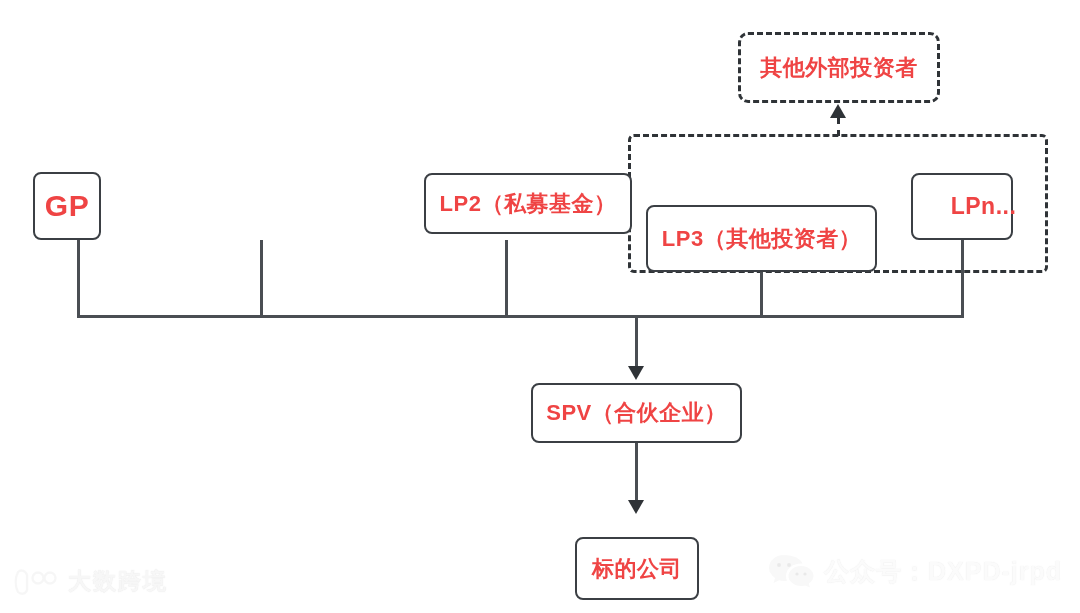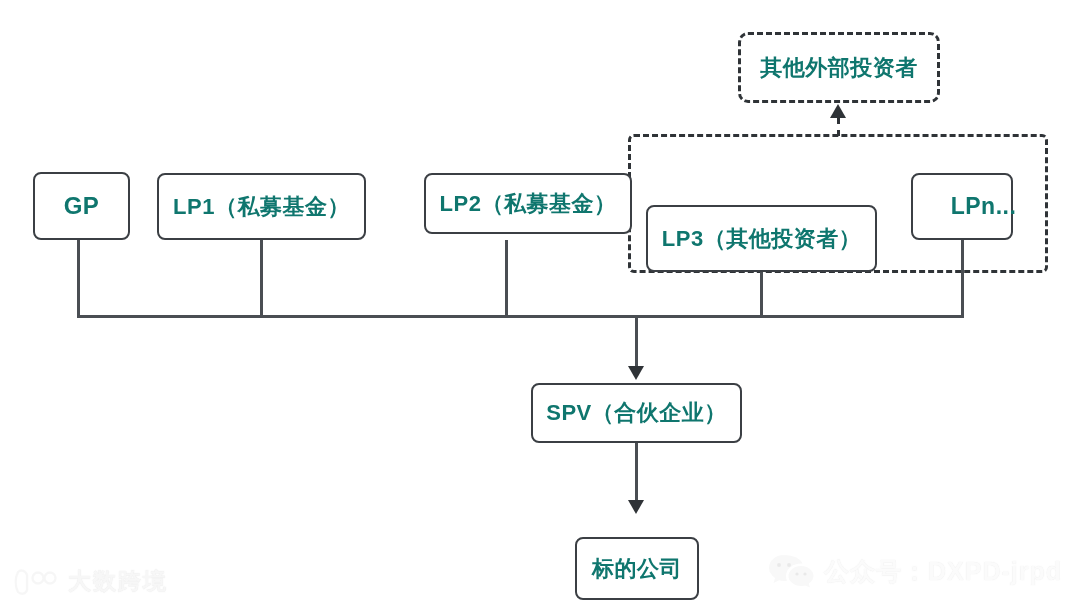--- a/index.html
+++ b/index.html
@@ -19,21 +19,21 @@
   }
   .node {
     position: absolute;
     box-sizing: border-box;
     display: flex;
     align-items: center;
     justify-content: center;
     background: #ffffff;
     border: 2px solid #3b3f44;
     border-radius: 8px;
-    color: #0f766e;
+    color: #ef4444;
     font-weight: bold;
     letter-spacing: 0.5px;
     text-align: center;
     z-index: 3;
   }
   .node-label {
     display: block;
     white-space: nowrap;
   }
   .dashed-node {
@@ -135,27 +135,24 @@
 
   <div class="node dashed-node" id="node-external-investors" style="left:738px; top:32px; width:202px; height:71px; font-size:22px;">
     <span class="node-label">其他外部投资者</span>
   </div>
 
   <div class="vline-dashed" style="left:837px; top:118px; height:18px;"></div>
   <div class="arrow-up" style="left:830px; top:104px;"></div>
 
   <div class="group-box" id="group-other-investors" style="left:628px; top:134px; width:420px; height:139px;"></div>
 
-  <div class="node" id="node-gp" style="left:33px; top:172px; width:97px; height:68px; font-size:24px;">
+  <div class="node" id="node-gp" style="left:33px; top:172px; width:68px; height:68px; font-size:30px;">
     <span class="node-label">GP</span>
   </div>
 
-  <div class="node" id="node-lp1" style="left:157px; top:173px; width:209px; height:67px; font-size:22px;">
-    <span class="node-label">LP1（私募基金）</span>
-  </div>
 
   <div class="node" id="node-lp2" style="left:424px; top:173px; width:208px; height:61px; font-size:22px;">
     <span class="node-label">LP2（私募基金）</span>
   </div>
 
   <div class="node" id="node-lp3" style="left:646px; top:173px; width:231px; height:67px; font-size:22px;margin-top:32px;">
     <span class="node-label">LP3（其他投资者）</span>
   </div>
 
   <div class="node" id="node-lpn" style="left:911px; top:173px; width:102px; height:67px; font-size:23px;padding-left:43px;">

